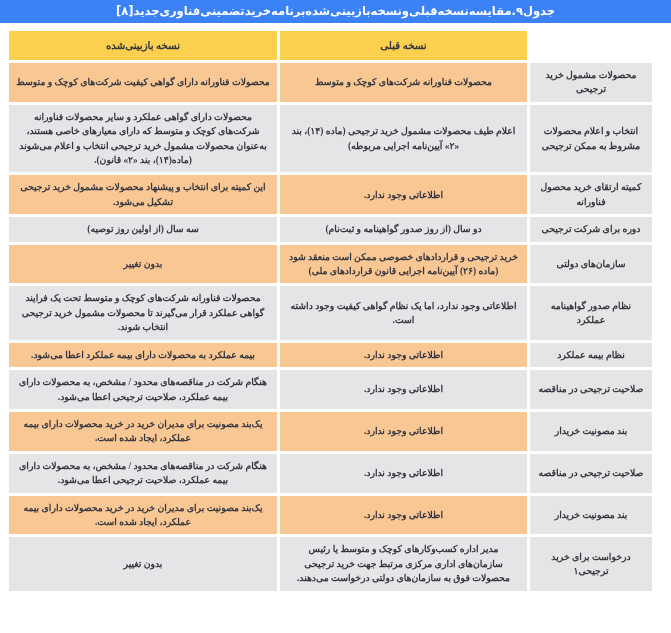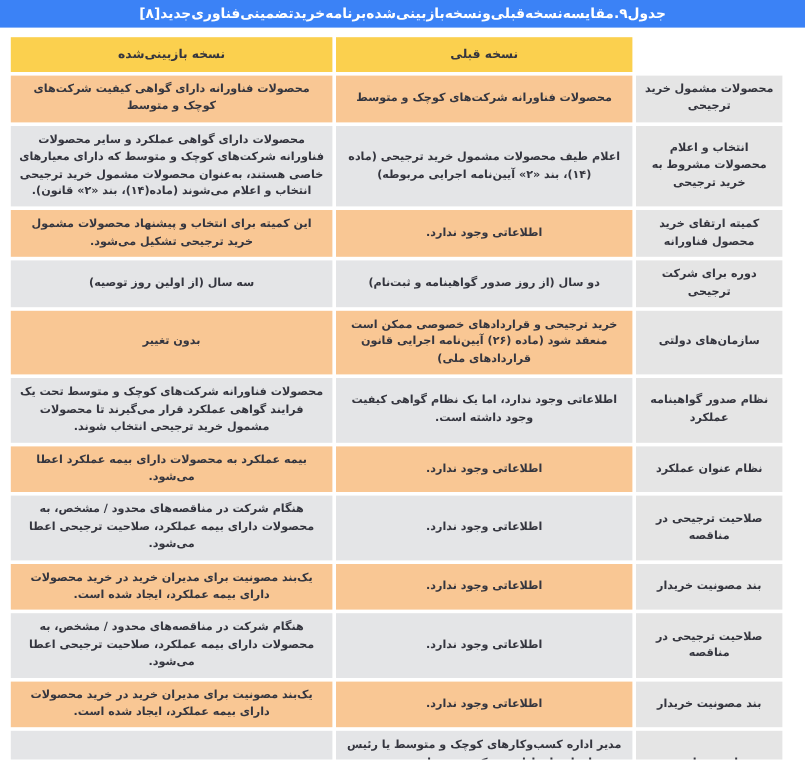--- a/index.html
+++ b/index.html
@@ -49,20 +49,21 @@
   }
   table.cmp td, table.cmp th {
     vertical-align: middle;
     text-align: center;
     padding: 5px 6px;
     font-size: 9.3px;
     line-height: 1.55;
     font-weight: bold;
     color: #35363f;
     border: 0;
+    font-family: Liberation Serif, serif;
   }
 
   col.c-label    { width: 122px; }
   col.c-previous { width: 247px; }
   col.c-revised  { width: 268px; }
 
   
   tr.head-row th.blank {
     background: #ffffff;
   }
@@ -107,21 +108,21 @@
         <th class="hcell">نسخه بازبینی‌شده</th>
       </tr>
     </thead>
     <tbody id="tbody">
         <tr class="row-odd">
           <td class="label-cell">محصولات مشمول خرید ترجیحی</td>
           <td class="body-cell">محصولات فناورانه شرکت‌های کوچک و متوسط</td>
           <td class="body-cell">محصولات فناورانه دارای گواهی کیفیت شرکت‌های کوچک و متوسط</td>
         </tr>
         <tr class="row-even">
-          <td class="label-cell">انتخاب و اعلام محصولات مشروط به خرید ترجیحی</td>
+          <td class="label-cell">انتخاب و اعلام محصولات مشروط به ممکن ترجیحی</td>
           <td class="body-cell">اعلام طیف محصولات مشمول خرید ترجیحی (ماده (۱۴)، بند «۲» آیین‌نامه اجرایی مربوطه)</td>
           <td class="body-cell">محصولات دارای گواهی عملکرد و سایر محصولات فناورانه شرکت‌های کوچک و متوسط که دارای معیارهای خاصی هستند، به‌عنوان محصولات مشمول خرید ترجیحی انتخاب و اعلام می‌شوند (ماده(۱۴)، بند «۲» قانون).</td>
         </tr>
         <tr class="row-odd">
           <td class="label-cell">کمیته ارتقای خرید محصول فناورانه</td>
           <td class="body-cell">اطلاعاتی وجود ندارد.</td>
           <td class="body-cell">این کمیته برای انتخاب و پیشنهاد محصولات مشمول خرید ترجیحی تشکیل می‌شود.</td>
         </tr>
         <tr class="row-even">
           <td class="label-cell">دوره برای شرکت ترجیحی</td>
@@ -132,21 +133,21 @@
           <td class="label-cell">سازمان‌های دولتی</td>
           <td class="body-cell">خرید ترجیحی و قراردادهای خصوصی ممکن است منعقد شود (ماده (۲۶) آیین‌نامه اجرایی قانون قراردادهای ملی)</td>
           <td class="body-cell">بدون تغییر</td>
         </tr>
         <tr class="row-even">
           <td class="label-cell">نظام صدور گواهینامه عملکرد</td>
           <td class="body-cell">اطلاعاتی وجود ندارد، اما یک نظام گواهی کیفیت وجود داشته است.</td>
           <td class="body-cell">محصولات فناورانه شرکت‌های کوچک و متوسط تحت یک فرایند گواهی عملکرد قرار می‌گیرند تا محصولات مشمول خرید ترجیحی انتخاب شوند.</td>
         </tr>
         <tr class="row-odd">
-          <td class="label-cell">نظام عنوان عملکرد</td>
+          <td class="label-cell">نظام بیمه عملکرد</td>
           <td class="body-cell">اطلاعاتی وجود ندارد.</td>
           <td class="body-cell">بیمه عملکرد به محصولات دارای بیمه عملکرد اعطا می‌شود.</td>
         </tr>
         <tr class="row-even">
           <td class="label-cell">صلاحیت ترجیحی در مناقصه</td>
           <td class="body-cell">اطلاعاتی وجود ندارد.</td>
           <td class="body-cell">هنگام شرکت در مناقصه‌های محدود / مشخص، به محصولات دارای بیمه عملکرد، صلاحیت ترجیحی اعطا می‌شود.</td>
         </tr>
         <tr class="row-odd">
           <td class="label-cell">بند مصونیت خریدار</td>

